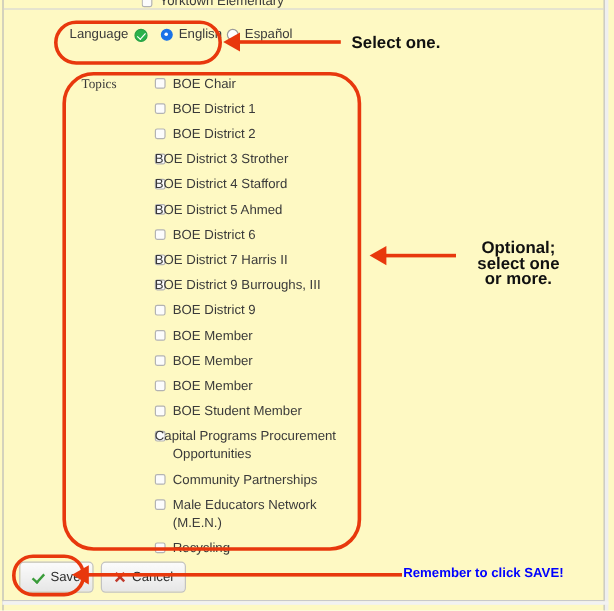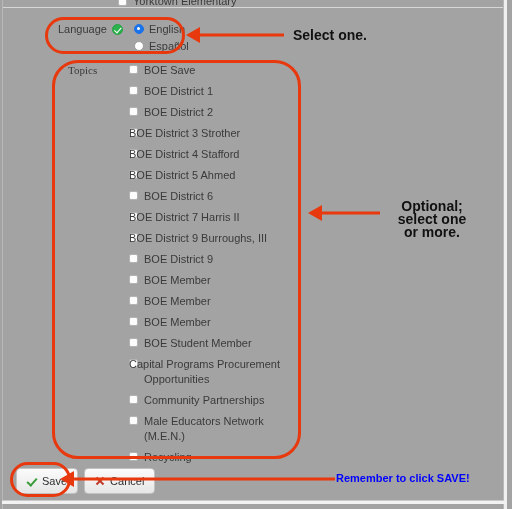--- a/index.html
+++ b/index.html
@@ -11,21 +11,21 @@
   body {
     font-family: "Liberation Sans", sans-serif;
     -webkit-font-smoothing: antialiased;
   }
 
   #screen {
     position: relative;
     width: 512px;
     height: 509px;
     overflow: hidden;
-    background: #a3a3a3;
+    background: #fef9c3;
     box-sizing: border-box;
   }
 
   
   .frame-left, .frame-right {
     position: absolute;
     top: 0;
     width: 1px;
     height: 509px;
     background: #b8b8b8;
@@ -152,22 +152,23 @@
     top: 1.4px;
     width: 3px;
     height: 5.5px;
     border: solid #ffffff;
     border-width: 0 1.4px 1.4px 0;
     transform: rotate(42deg);
   }
   .radio-group {
     margin-left: 11px;
     display: flex;
-    flex-direction: column;
+    flex-direction: row;
     gap: 4px;
+    align-items: flex-end;
   }
   .radio-item {
     display: flex;
     align-items: center;
     gap: 5px;
     height: 13px;
   }
   .radio-item span {
     font-size: 11px;
     color: #3a3a3a;
@@ -358,21 +359,21 @@
       </label>
     </div>
   </div>
 
   <div id="topics-row">
     <span id="topics-label" class="field-label">Topics</span>
     <div class="topics-list">
 
       <label class="topic-item">
         <span class="cbox"></span>
-        <span class="tlabel">BOE Save</span>
+        <span class="tlabel">BOE Chair</span>
       </label>
 
       <label class="topic-item">
         <span class="cbox"></span>
         <span class="tlabel">BOE District 1</span>
       </label>
 
       <label class="topic-item">
         <span class="cbox"></span>
         <span class="tlabel">BOE District 2</span>

